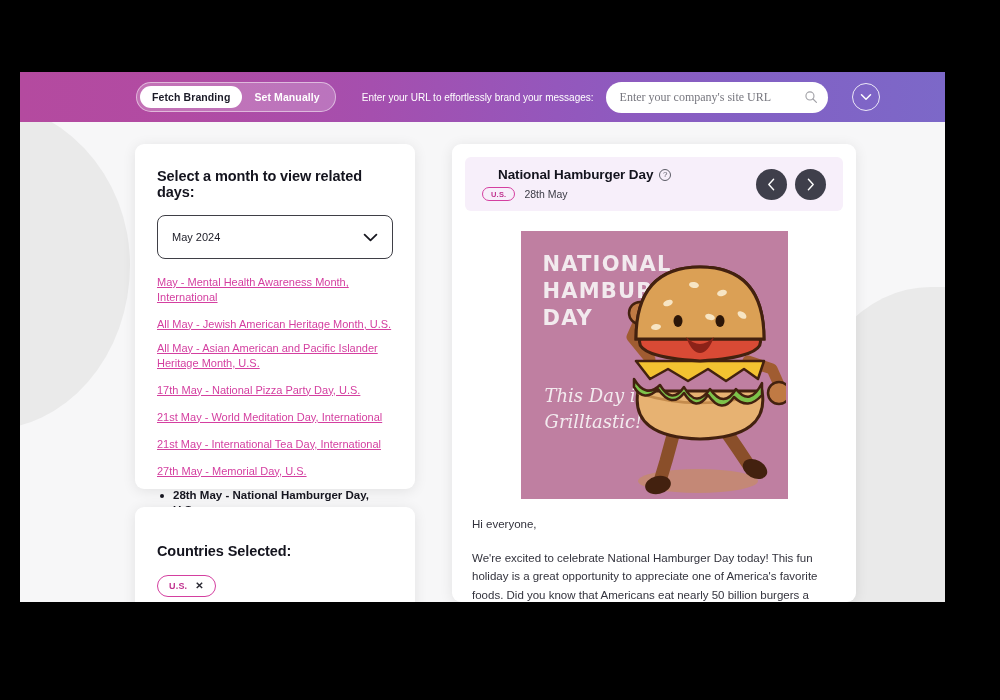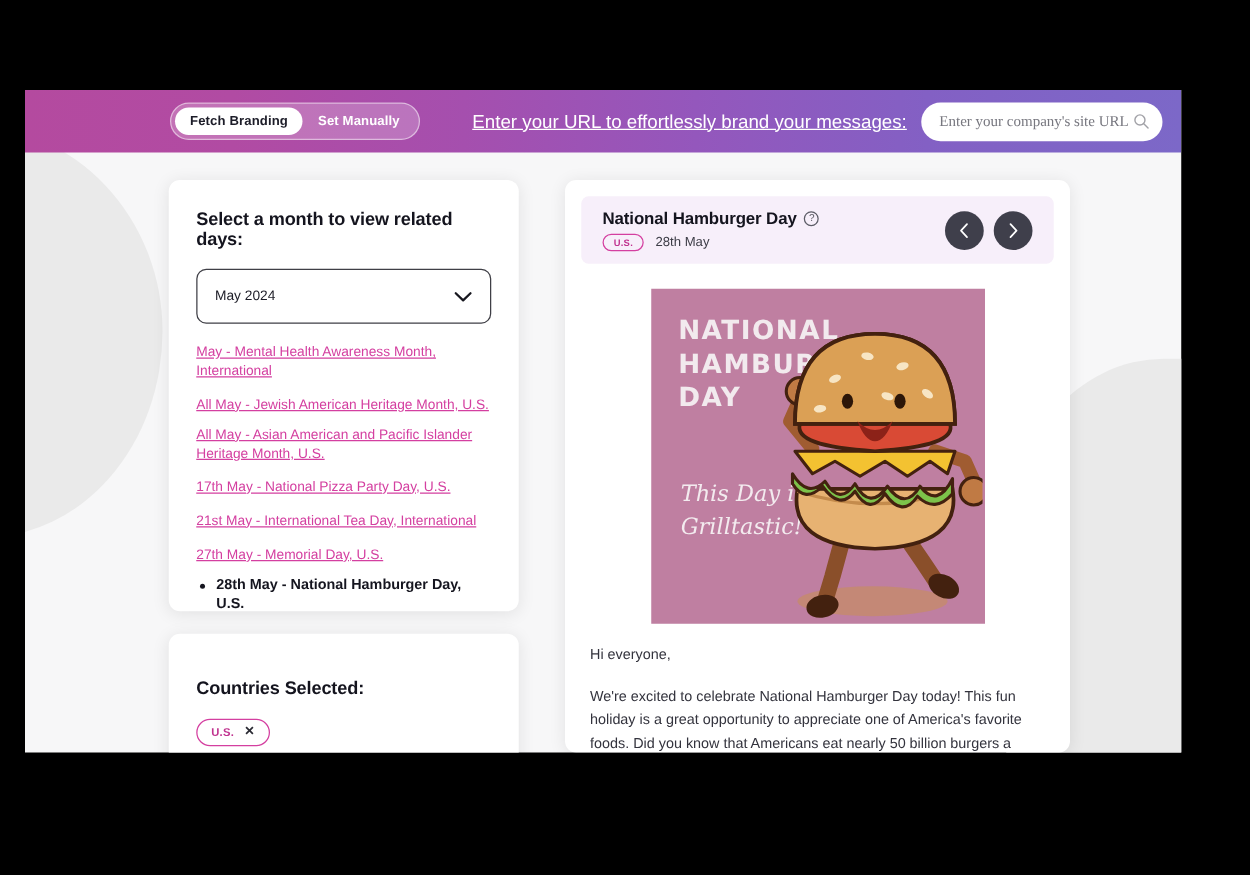--- a/index.html
+++ b/index.html
@@ -79,25 +79,24 @@
     align-items: center;
     padding: 0 12px;
     border-radius: 17px;
     cursor: pointer;
     white-space: nowrap;
   }
   .seg-btn.active { background: #ffffff; color: #1c1c28; }
   .seg-btn.inactive { color: #ffffff; }
 
   .brand-prompt {
-    margin-left: 42px;
+    margin-left: 26px;
     color: #ffffff;
-    font-size: 15px;
+    font-size: 10px;
     white-space: nowrap;
-    text-decoration: underline;
   }
 
   .url-field {
     margin-left: 12px;
     width: 222px;
     height: 31px;
     background: #ffffff;
     border-radius: 16px;
     display: flex;
     align-items: center;
@@ -251,20 +250,21 @@
     display: flex;
     align-items: center;
     padding: 0 17px;
   }
   .detail-header-text { flex: 1; }
 
   .detail-title-row {
     display: flex;
     align-items: center;
     gap: 6px;
+    margin-left: 16px;
   }
   .detail-title {
     font-size: 13.5px;
     font-weight: bold;
     color: #14141e;
     letter-spacing: -0.1px;
   }
   .help-icon {
     width: 12px; height: 12px;
     border-radius: 50%;
@@ -396,20 +396,23 @@
           <span class="day-link">May - Mental Health Awareness Month, International</span>
         </li>
         <li>
           <span class="day-link">All May - Jewish American Heritage Month, U.S.</span>
         </li>
         <li>
           <span class="day-link">All May - Asian American and Pacific Islander Heritage Month, U.S.</span>
         </li>
         <li>
           <span class="day-link">17th May - National Pizza Party Day, U.S.</span>
+        </li>
+        <li>
+          <span class="day-link">21st May - World Meditation Day, International</span>
         </li>
         <li>
           <span class="day-link">21st May - International Tea Day, International</span>
         </li>
         <li>
           <span class="day-link">27th May - Memorial Day, U.S.</span>
         </li>
         <li>
           <div class="day-selected">
             <span class="bullet"></span>

